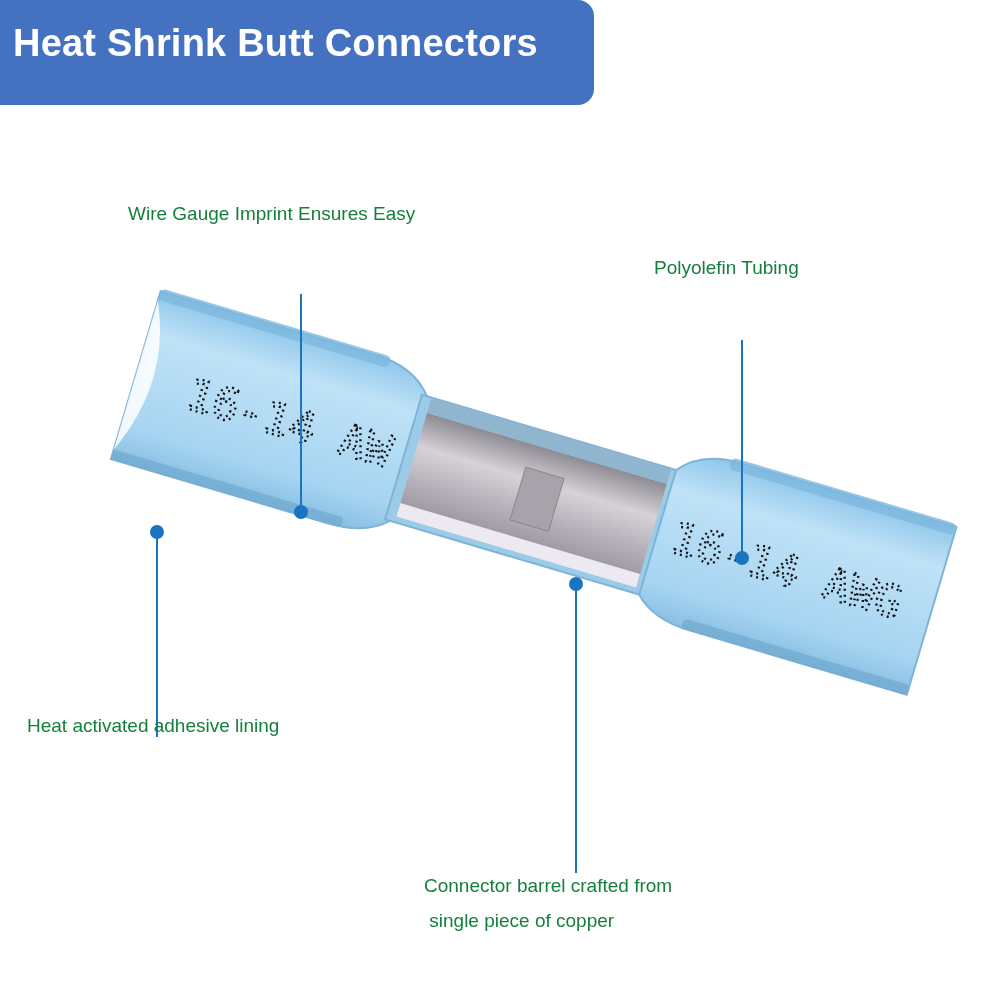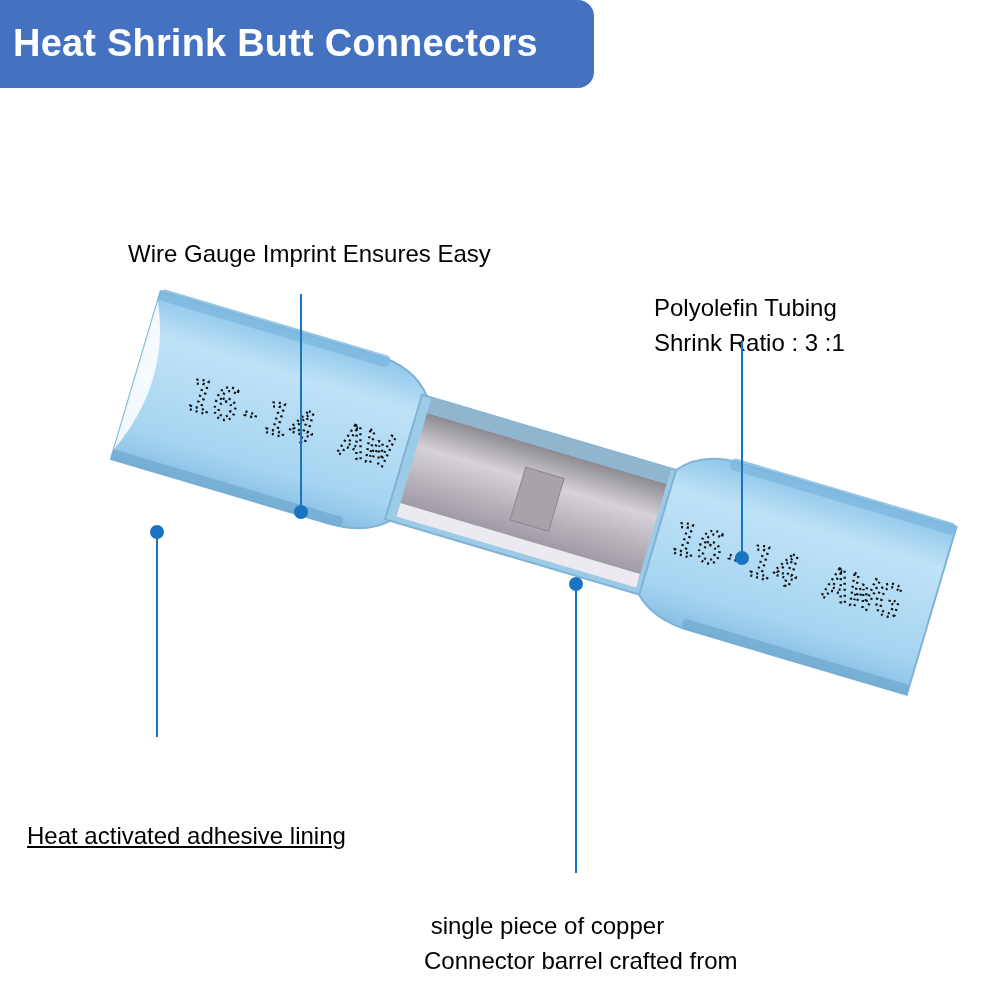--- a/index.html
+++ b/index.html
@@ -2,34 +2,33 @@
 <html><head>
   <meta charset="utf-8">
   <style>
     html, body { margin: 0; padding: 0; }
     body {
       width: 1000px; height: 1000px; position: relative; overflow: hidden;
       background: #ffffff;
       font-family: "Liberation Sans", "DejaVu Sans", sans-serif;
     }
     .header-banner {
-      position: absolute; left: 0; top: 0; width: 594px; height: 88px;
+      position: absolute; left: 0; top: 0; width: 594px; height: 105px;
       background: #4472c0; border-radius: 0 0 16px 0;
       border-top-right-radius: 16px;
       text-align: right;
     }
     .header-title {
       position: absolute; left: 13px; top: 22px;
       color: #ffffff; font-size: 38px; font-weight: bold; letter-spacing: 0.2px;
       white-space: nowrap;
     }
     .callout-label {
-      position: absolute; color: #000000; font-size: 24px; line-height: 35px;
+      position: absolute; color: #15803d; font-size: 19px; line-height: 35px;
       white-space: nowrap;
-      margin-top: 40px;
     }
     .callout-line {
       position: absolute; width: 2px; background: #1a74c2;
     }
     .callout-dot {
       position: absolute; width: 14px; height: 14px; border-radius: 50%;
       background: #1a74c2; transform: translate(-7px, -7px);
     }
     svg.product { position: absolute; left: 0; top: 0; }
   </style>
@@ -79,29 +78,28 @@
 </svg>
 
 <div class="callout-label" style="left:128px; top:196px;">
   <div>Wire Gauge Imprint Ensures Easy</div>
 </div>
 <div class="callout-line" style="left:300px; top:294px; height:218px;"></div>
 <div class="callout-dot" style="left:301px; top:512px;"></div>
 
 <div class="callout-label" style="left:654px; top:250px;">
   <div>Polyolefin Tubing</div>
-  <div>Shrink Ratio : 3 :1</div>
 </div>
 <div class="callout-line" style="left:741px; top:340px; height:218px;"></div>
 <div class="callout-dot" style="left:742px; top:558px;"></div>
 
 <div class="callout-dot" style="left:157px; top:532px;"></div>
 <div class="callout-line" style="left:156px; top:532px; height:205px;"></div>
-<div class="callout-label" style="left:27px; top:778px;text-decoration:underline;">
+<div class="callout-label" style="left:27px; top:708px;">
   <div>Heat activated adhesive lining</div>
 </div>
 
 <div class="callout-dot" style="left:576px; top:584px;"></div>
 <div class="callout-line" style="left:575px; top:584px; height:289px;"></div>
 <div class="callout-label" style="left:424px; top:868px;">
+  <div>Connector barrel crafted from</div>
   <div style="white-space:pre;"> single piece of copper</div>
-  <div>Connector barrel crafted from</div>
 </div>
 
 </body></html>

